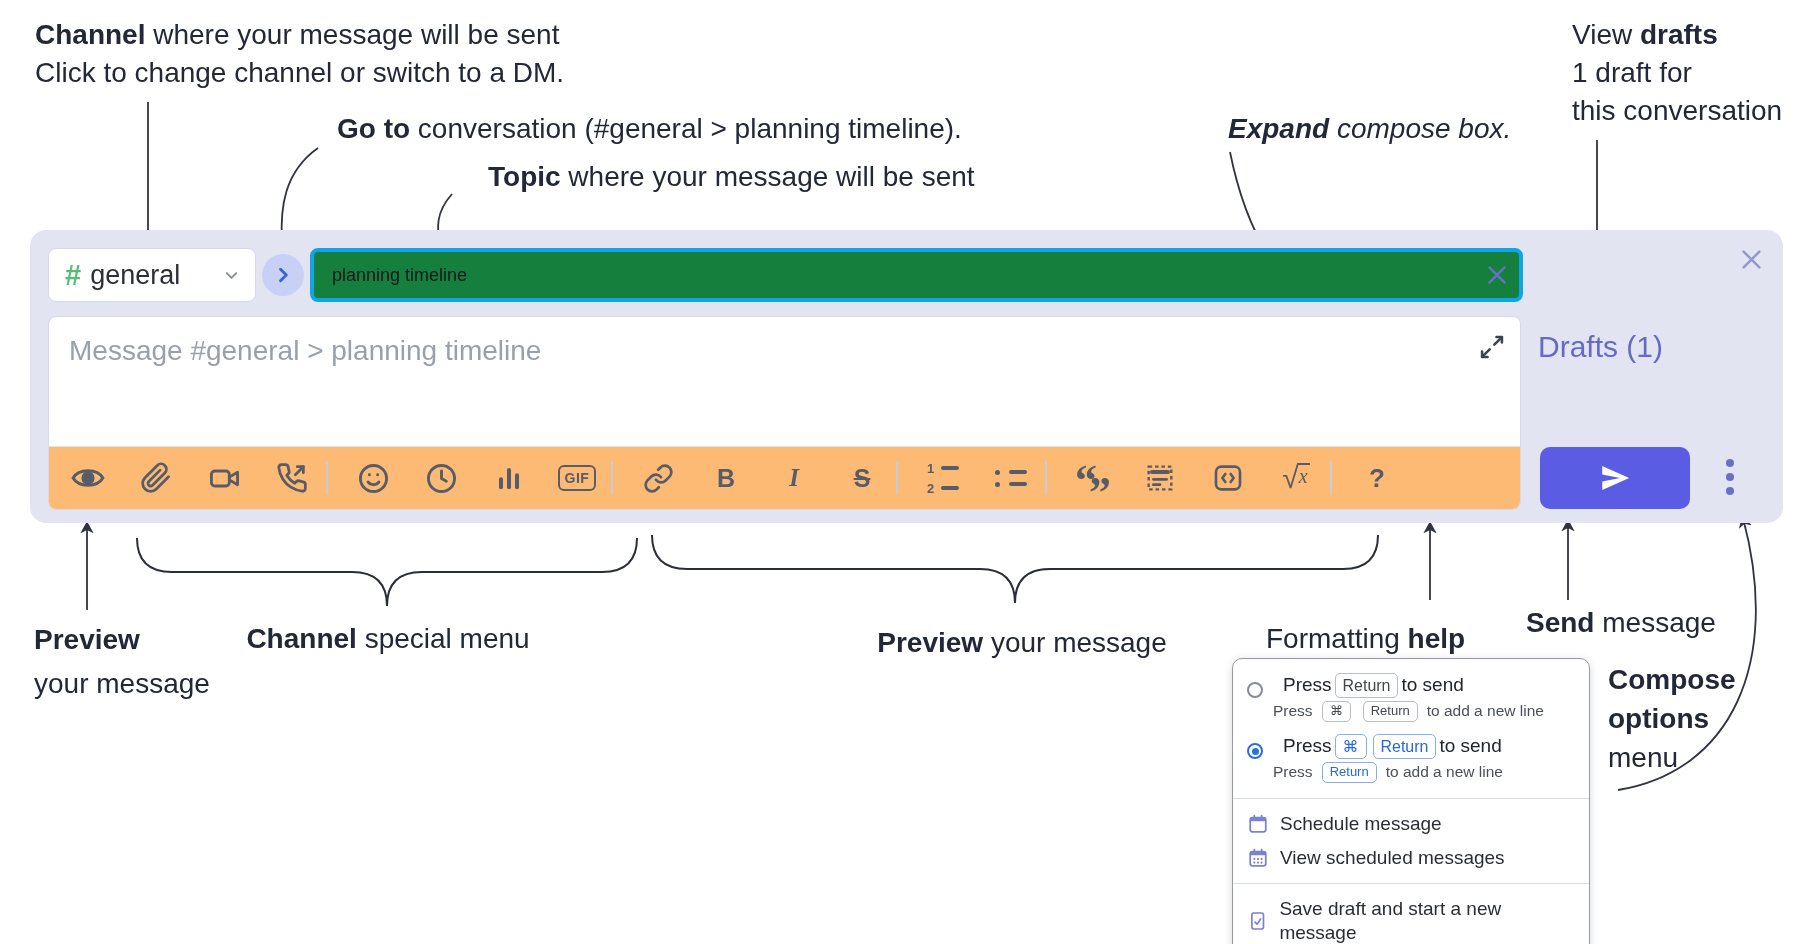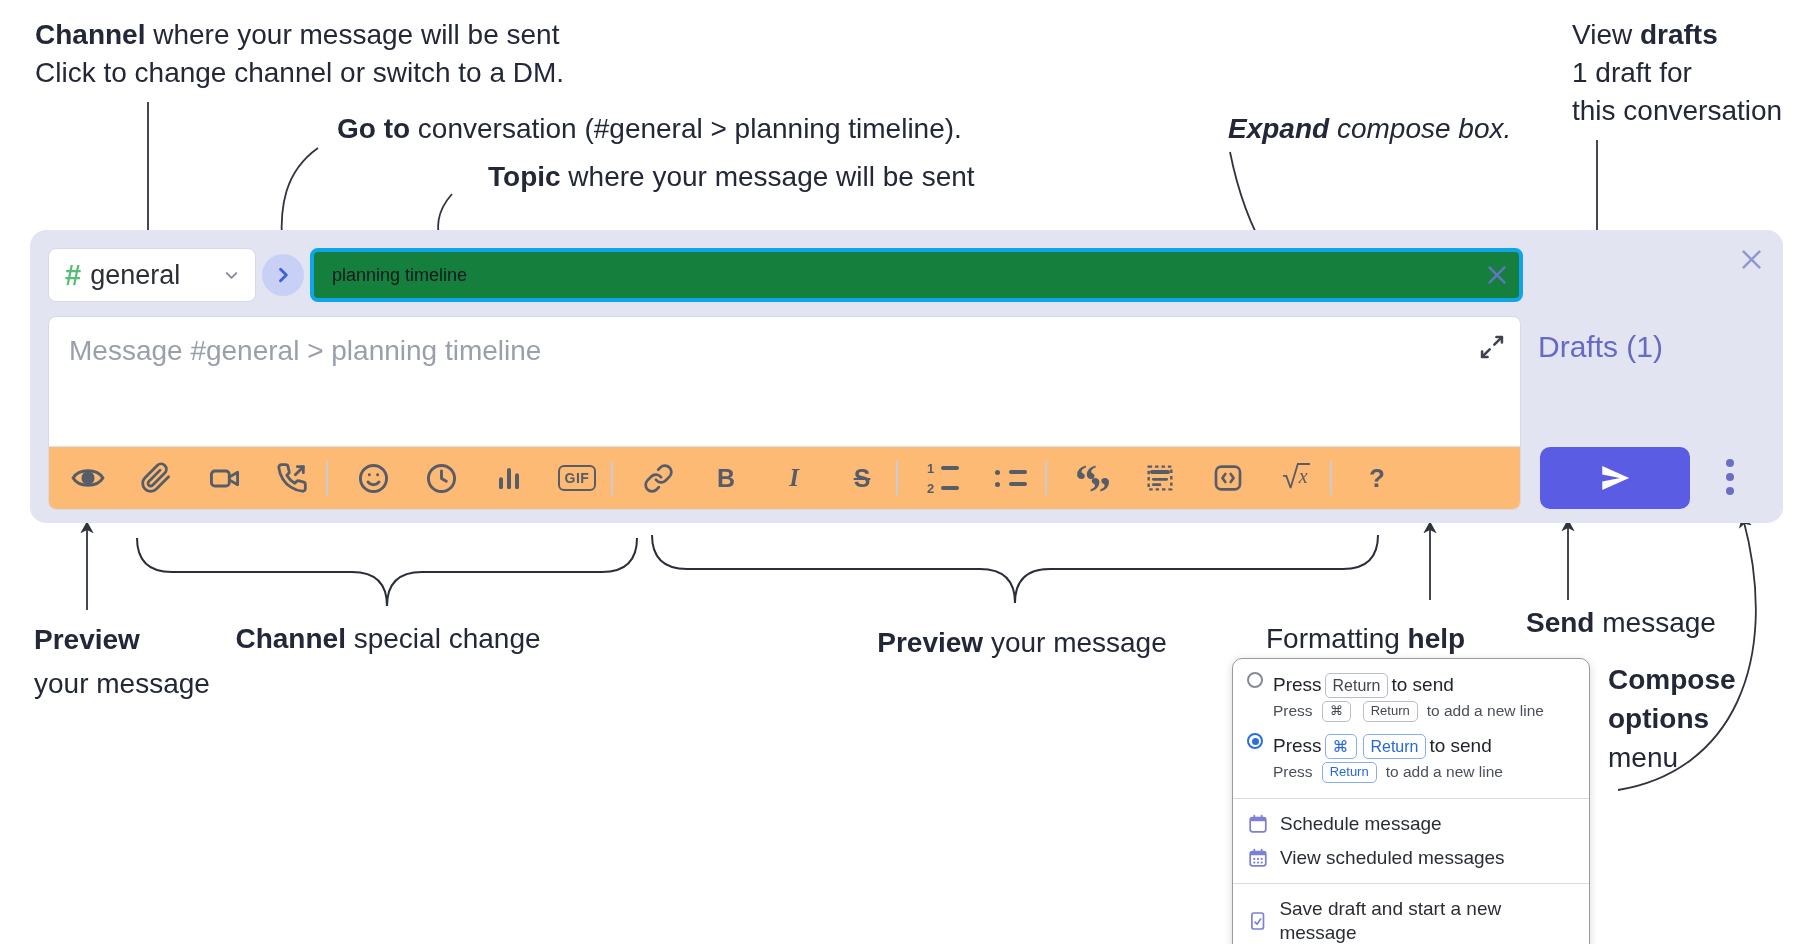--- a/index.html
+++ b/index.html
@@ -48,21 +48,21 @@
   .bar{width:18px;height:4.5px;border-radius:2.5px;background:#575d68;}
   .dot{width:5px;height:5px;border-radius:50%;background:#575d68;margin-right:4px;}
 
   .drafts-link{position:absolute;left:1508px;top:100px;font-size:30px;color:#666ac2;cursor:pointer;white-space:nowrap;}
   .send-btn{position:absolute;left:1510px;top:217px;width:150px;height:62px;background:#5a5ce3;border-radius:10px;display:flex;align-items:center;justify-content:center;cursor:pointer;}
   .dots-btn{position:absolute;left:1692px;top:229px;width:16px;height:36px;display:flex;flex-direction:column;align-items:center;justify-content:space-between;cursor:pointer;}
   .dots-btn i{width:8px;height:8px;border-radius:50%;background:#6b6fc4;}
 
   
   .popup{position:absolute;left:1232px;top:658px;width:358px;background:#fff;border:1.5px solid #979ba3;border-radius:10px;box-shadow:0 2px 8px rgba(40,44,60,.18);box-sizing:border-box;padding:9px 0;font-size:19px;color:#20242b;}
-  .radio-row{display:flex;align-items:flex-start;gap:10px;padding:4px 14px 0 14px;line-height:26px;cursor:pointer;}
+  .radio-row{display:flex;align-items:flex-end;gap:20px;padding:4px 14px 0 14px;line-height:26px;cursor:pointer;}
   .radio{width:16px;height:16px;border-radius:50%;border:2px solid #868b94;box-sizing:border-box;flex:none;}
   .radio.sel{border-color:#2a6fe0;position:relative;}
   .radio.sel::after{content:"";position:absolute;left:2.5px;top:2.5px;width:7px;height:7px;border-radius:50%;background:#2a6fe0;}
   .sub-row{padding:2px 14px 7px 40px;font-size:15.5px;color:#4b5058;line-height:22px;display:flex;align-items:center;gap:6px;}
   .kbd{display:inline-block;border:1px solid #b9bdc6;border-radius:5px;padding:0 7px;background:#fff;color:#43484f;font-size:.84em;line-height:1.45;margin:0 3px;}
   .kbd.blue{border-color:#86aef0;color:#2968d6;}
   .pop-div{border-top:1px solid #d8dbe2;margin:8px 0;}
   .menu-item{display:flex;align-items:center;gap:11px;padding:5px 14px;cursor:pointer;color:#2a2e34;line-height:24px;}
 </style>
 </head>
@@ -295,21 +295,21 @@
         <i></i>
         <i></i>
     </div>
   </div>
 
   <div class="note" style="left:34px;top:618px;line-height:44px;">
     <div><b>Preview</b></div>
     <div>your message</div>
   </div>
   <div class="note center" style="left:388px;top:620px;">
-    <b>Channel</b><span> special change</span>
+    <b>Channel</b><span> special menu</span>
   </div>
   <div class="note center" style="left:1022px;top:624px;">
     <b>Preview</b><span> your message</span>
   </div>
   <div class="note" style="left:1266px;top:620px;">
     <span>Formatting </span><b>help</b>
   </div>
   <div class="note" style="left:1526px;top:604px;">
     <b>Send</b><span> message</span>
   </div>

